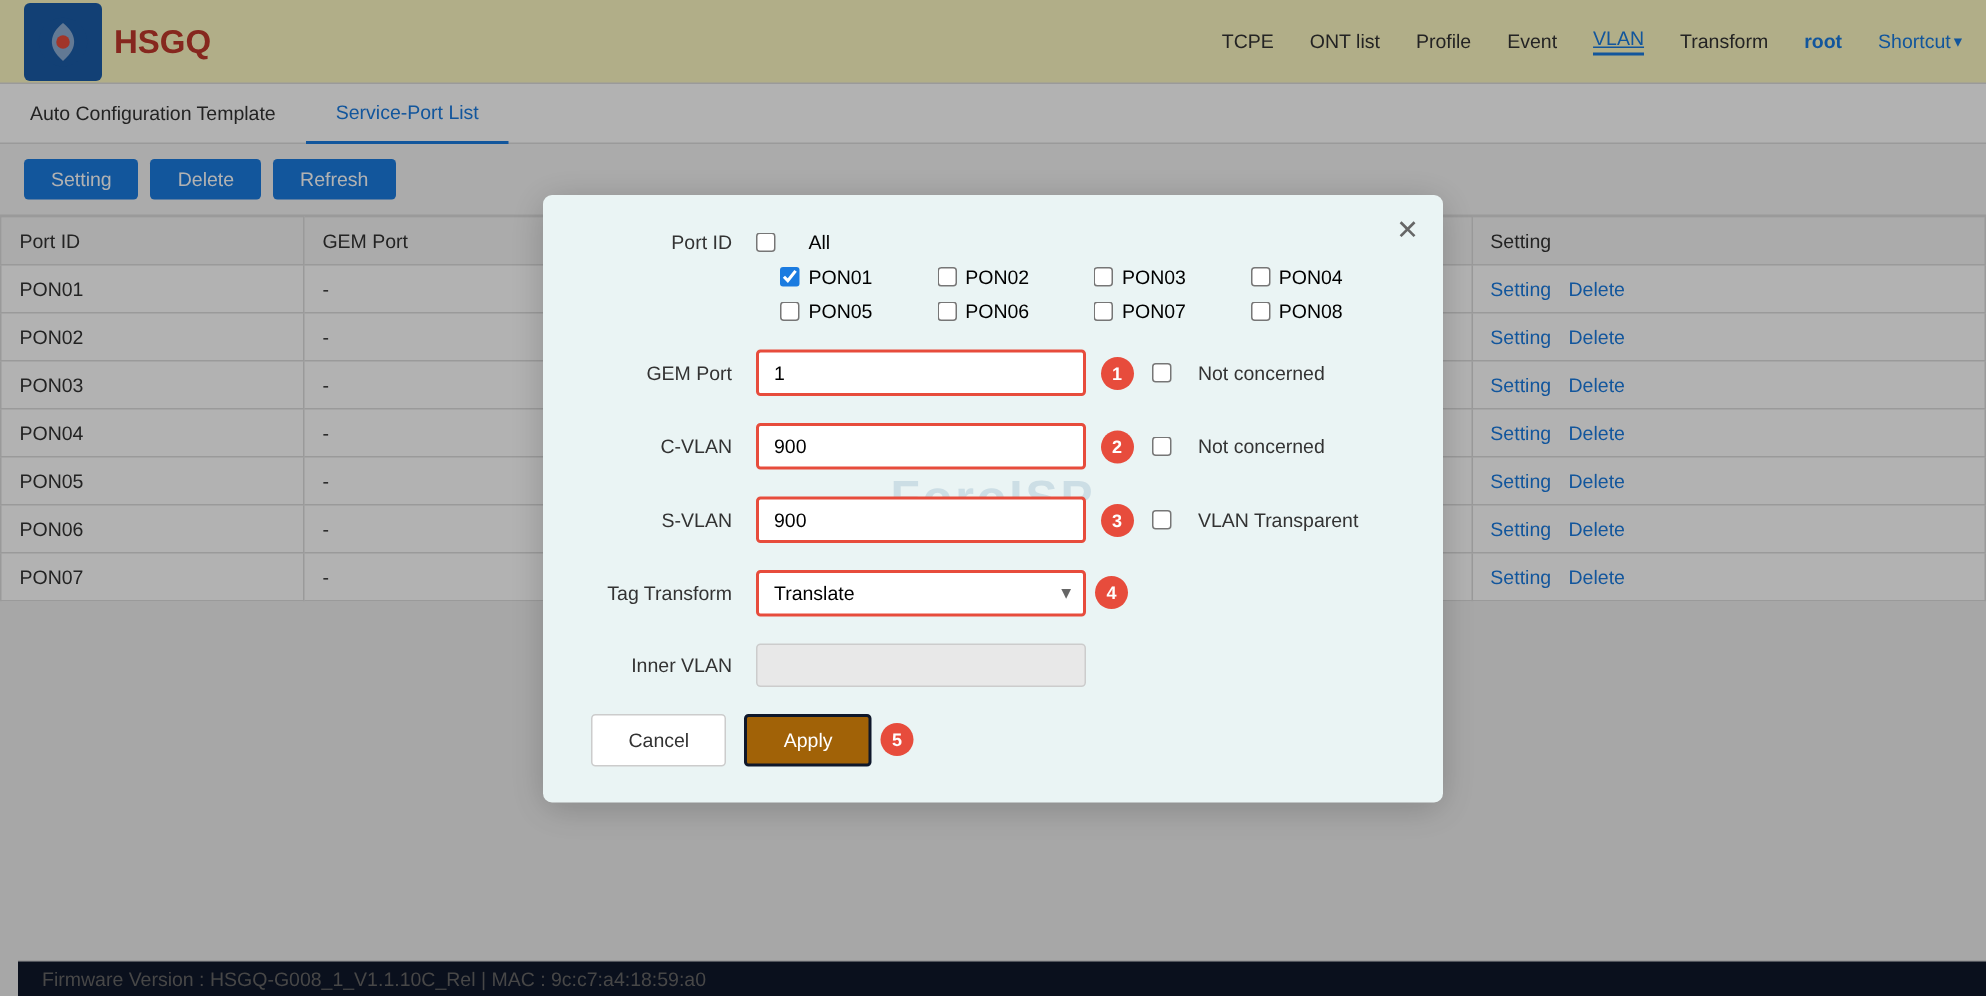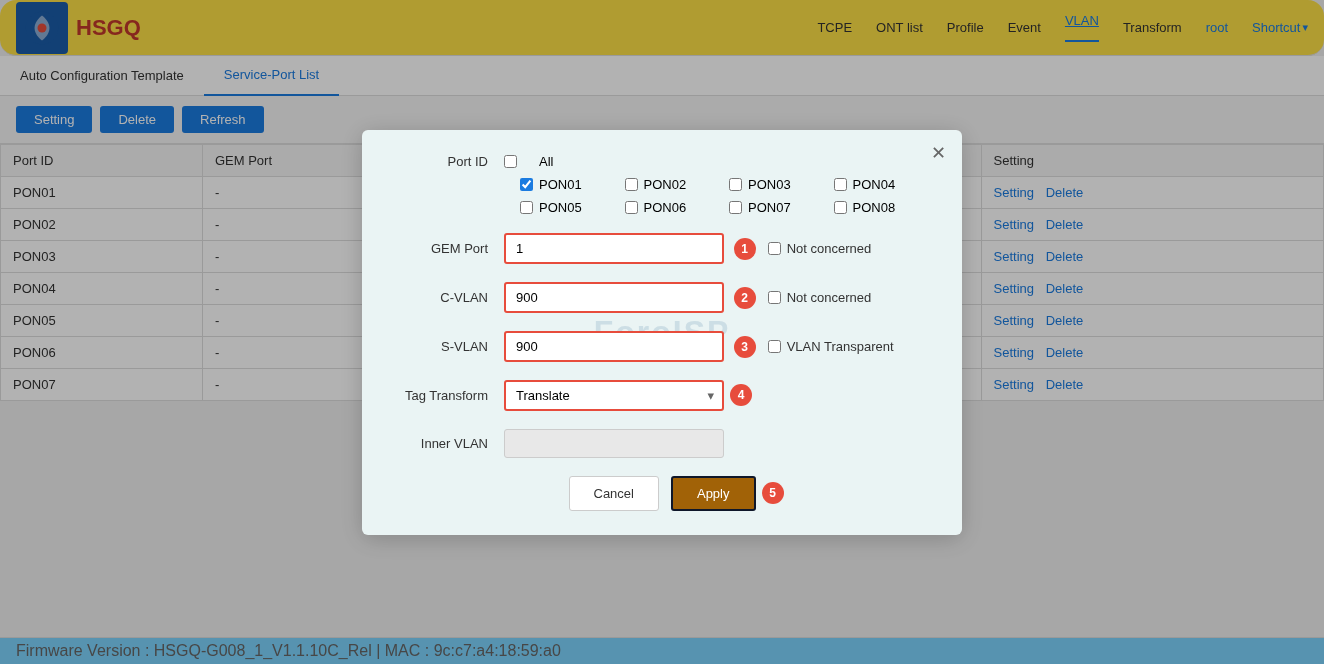--- a/index.html
+++ b/index.html
@@ -1,37 +1,36 @@
 <!DOCTYPE html>
 <html><head>
   <meta charset="utf-8">
   <style>
     * { box-sizing: border-box; margin: 0; padding: 0; }
     body { font-family: Arial, sans-serif; font-size: 13px; background: #f0f0f0; }
 
     
     .top-nav {
-      display: flex; align-items: center; background: #fde047;
+      display: flex; align-items: center; background: #fef9c3;
       border-bottom: 1px solid #ddd; height: 56px; padding: 0 16px;
       position: relative;
-      border-radius: 16px;
     }
     .logo { display: flex; align-items: center; gap: 8px; }
     .logo-icon {
       width: 52px; height: 52px; background: #1a5ca8;
       border-radius: 4px; display: flex; align-items: center; justify-content: center;
     }
     .logo-icon svg { width: 36px; height: 36px; }
     .logo-text { color: #c0392b; font-size: 22px; font-weight: bold; }
     .nav-right {
       margin-left: auto; display: flex; align-items: center; gap: 24px;
     }
     .nav-item { color: #333; cursor: pointer; font-size: 13px; }
-    .nav-item.active { color: #1a7be0; border-bottom: 2px solid #1a7be0; padding-bottom: 12px; text-decoration: underline; }
-    .nav-user { color: #1a7be0; font-weight: normal; text-align: center; }
+    .nav-item.active { color: #1a7be0; border-bottom: 2px solid #1a7be0; padding-bottom: 2px; text-decoration: underline; }
+    .nav-user { color: #1a7be0; font-weight: bold; text-align: center; }
     .nav-shortcut { color: #1a7be0; display: flex; align-items: center; gap: 2px; }
     .nav-shortcut::after { content: '▾'; font-size: 11px; }
 
     
     .sub-nav {
       display: flex; align-items: center; background: #fff;
       padding: 0 0; height: 40px;
       border-bottom: 1px solid #ddd;
     }
     .sub-nav-item {
@@ -101,21 +100,21 @@
       appearance: none; outline: none;
     }
     .select-wrap {
       position: relative; width: 220px;
     }
     .select-wrap::after {
       content: '▾'; position: absolute; right: 10px; top: 50%;
       transform: translateY(-50%); pointer-events: none; color: #666;
     }
     .checkbox-label {
-      display: flex; align-items: center; gap: 6px;
+      display: flex; align-items: center; gap: 18px;
       margin-left: 12px; color: #333; font-size: 13px; cursor: pointer;
     }
 
     
     .port-id-section { margin-bottom: 18px; }
     .port-id-row { display: flex; align-items: center; margin-bottom: 8px; }
     .port-id-label { width: 110px; text-align: right; padding-right: 16px; color: #333; font-size: 13px; }
     .port-id-all { display: flex; align-items: center; gap: 22px; }
     .pon-grid { display: grid; grid-template-columns: repeat(4, 1fr); gap: 8px; margin-left: 126px; margin-bottom: 8px; }
     .pon-item { display: flex; align-items: center; gap: 6px; font-size: 13px; }
@@ -123,43 +122,43 @@
     
     .step-badge {
       display: inline-flex; align-items: center; justify-content: center;
       width: 22px; height: 22px; border-radius: 50%; background: #e74c3c;
       color: #fff; font-size: 12px; font-weight: bold; margin-left: 6px;
       vertical-align: middle;
     }
 
     
     .modal-footer {
-      display: flex; justify-content: center; gap: 12px; margin-top: 8px;
+      display: flex; justify-content: flex-start; gap: 12px; margin-top: 8px;
     }
     .btn-cancel {
       background: #fff; border: 1px solid #ccc; padding: 8px 24px;
       border-radius: 3px; cursor: pointer; font-size: 13px; color: #333;
     }
     .btn-apply {
       background: #a16207; color: #fff; border: 2px solid #0f172a;
       padding: 8px 24px; border-radius: 3px; cursor: pointer; font-size: 13px;
     }
 
     
     .watermark {
       position: absolute; top: 50%; left: 50%; transform: translate(-50%, -50%);
       color: rgba(150,180,200,0.35); font-size: 32px; font-weight: bold;
       pointer-events: none; white-space: nowrap; letter-spacing: 2px;
     }
 
     
     .page-footer {
-      position: fixed; bottom: 0; left: 0; right: 0;
-      background: #7dd3fc; border-top: 1px solid #ddd;
-      padding: 4px 16px; font-size: 16px; color: #666;
+      position: fixed; bottom: 0; left: 12px; right: 0;
+      background: #0f172a; border-top: 1px solid #ddd;
+      padding: 4px 16px; font-size: 13px; color: #666;
     }
 
     input[type="checkbox"] { accent-color: #1a7be0; }
   </style>
 </head>
 <body>
 
 <div class="top-nav">
   <div class="logo">
     <div class="logo-icon">

